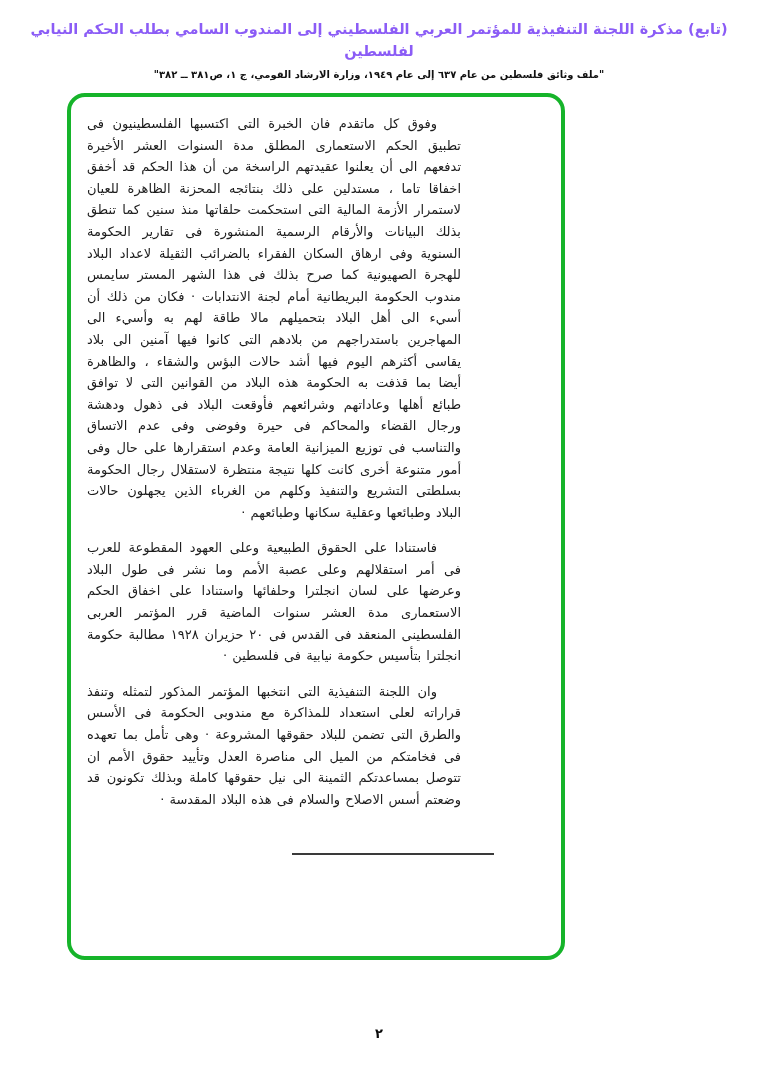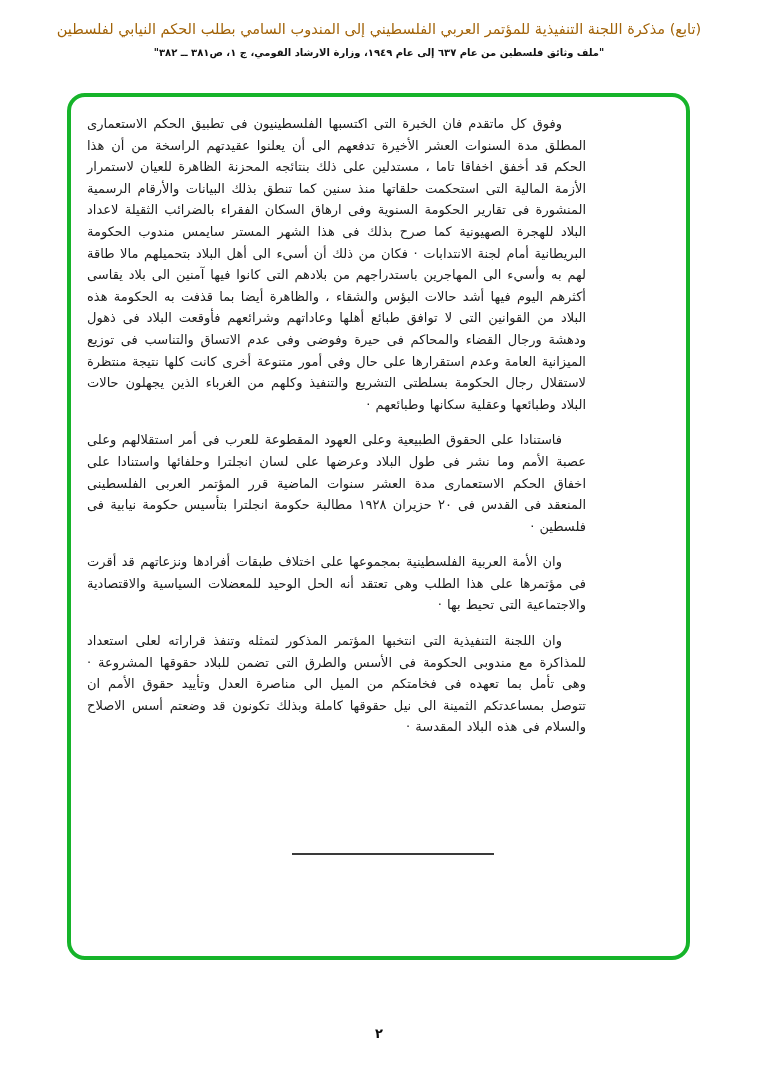--- a/index.html
+++ b/index.html
@@ -20,38 +20,38 @@
     background:var(--paper);
     overflow:hidden;
   }
   .header{
     position:absolute;left:0;top:18px;width:758px;
     text-align:center;
     direction:rtl;
   }
   .header .title{
     font-size:14.5px;
-    font-weight:normal;
-    color:#a16207;
+    font-weight:bold;
+    color:#8b5cf6;
     letter-spacing:0;
     line-height:22px;
     padding:0 28px;
     text-align:center;
   }
   .header .source{
     font-size:10px;
     font-weight:bold;
     color:#111;
     margin-top:6px;
     line-height:14px;
   }
   .frame{
     position:absolute;
     left:67px;top:93px;
-    width:623px;height:867px;
+    width:498px;height:867px;
     border:4px solid var(--green);
     border-radius:18px;
     background:transparent;
   }
   .textblock{
     position:absolute;
     right:100px;      
     left:16px;
     top:16px;
     direction:rtl;
@@ -94,21 +94,20 @@
 
   <div class="header">
     <div class="title">(تابع) مذكرة اللجنة التنفيذية للمؤتمر العربي الفلسطيني إلى المندوب السامي بطلب الحكم النيابي لفلسطين</div>
     <div class="source">"ملف وثائق فلسطين من عام ٦٣٧ إلى عام ١٩٤٩، وزارة الارشاد القومي، ج ١، ص٣٨١ ــ ٣٨٢"</div>
   </div>
 
   <div class="frame">
     <div class="textblock">
       <p>وفوق كل ماتقدم فان الخبرة التى اكتسبها الفلسطينيون فى تطبيق الحكم الاستعمارى المطلق مدة السنوات العشر الأخيرة تدفعهم الى أن يعلنوا عقيدتهم الراسخة من أن هذا الحكم قد أخفق اخفاقا تاما ، مستدلين على ذلك بنتائجه المحزنة الظاهرة للعيان لاستمرار الأزمة المالية التى استحكمت حلقاتها منذ سنين كما تنطق بذلك البيانات والأرقام الرسمية المنشورة فى تقارير الحكومة السنوية وفى ارهاق السكان الفقراء بالضرائب الثقيلة لاعداد البلاد للهجرة الصهيونية كما صرح بذلك فى هذا الشهر المستر سايمس مندوب الحكومة البريطانية أمام لجنة الانتدابات · فكان من ذلك أن أسيء الى أهل البلاد بتحميلهم مالا طاقة لهم به وأسيء الى المهاجرين باستدراجهم من بلادهم التى كانوا فيها آمنين الى بلاد يقاسى أكثرهم اليوم فيها أشد حالات البؤس والشقاء ، والظاهرة أيضا بما قذفت به الحكومة هذه البلاد من القوانين التى لا توافق طبائع أهلها وعاداتهم وشرائعهم فأوقعت البلاد فى ذهول ودهشة ورجال القضاء والمحاكم فى حيرة وفوضى وفى عدم الاتساق والتناسب فى توزيع الميزانية العامة وعدم استقرارها على حال وفى أمور متنوعة أخرى كانت كلها نتيجة منتظرة لاستقلال رجال الحكومة بسلطتى التشريع والتنفيذ وكلهم من الغرباء الذين يجهلون حالات البلاد وطبائعها وعقلية سكانها وطبائعهم ·</p>
       <p>فاستنادا على الحقوق الطبيعية وعلى العهود المقطوعة للعرب فى أمر استقلالهم وعلى عصبة الأمم وما نشر فى طول البلاد وعرضها على لسان انجلترا وحلفائها واستنادا على اخفاق الحكم الاستعمارى مدة العشر سنوات الماضية قرر المؤتمر العربى الفلسطينى المنعقد فى القدس فى ٢٠ حزيران ١٩٢٨ مطالبة حكومة انجلترا بتأسيس حكومة نيابية فى فلسطين ·</p>
-      <p>وان الأمة العربية الفلسطينية بمجموعها على اختلاف طبقات أفرادها ونزعاتهم قد أقرت فى مؤتمرها على هذا الطلب وهى تعتقد أنه الحل الوحيد للمعضلات السياسية والاقتصادية والاجتماعية التى تحيط بها ·</p>
       <p>وان اللجنة التنفيذية التى انتخبها المؤتمر المذكور لتمثله وتنفذ قراراته لعلى استعداد للمذاكرة مع مندوبى الحكومة فى الأسس والطرق التى تضمن للبلاد حقوقها المشروعة · وهى تأمل بما تعهده فى فخامتكم من الميل الى مناصرة العدل وتأييد حقوق الأمم ان تتوصل بمساعدتكم الثمينة الى نيل حقوقها كاملة وبذلك تكونون قد وضعتم أسس الاصلاح والسلام فى هذه البلاد المقدسة ·</p>
     </div>
     <div class="sep"></div>
   </div>
 
   <div class="pagenum">٢</div>
 
 </div>
 
 </body></html>

